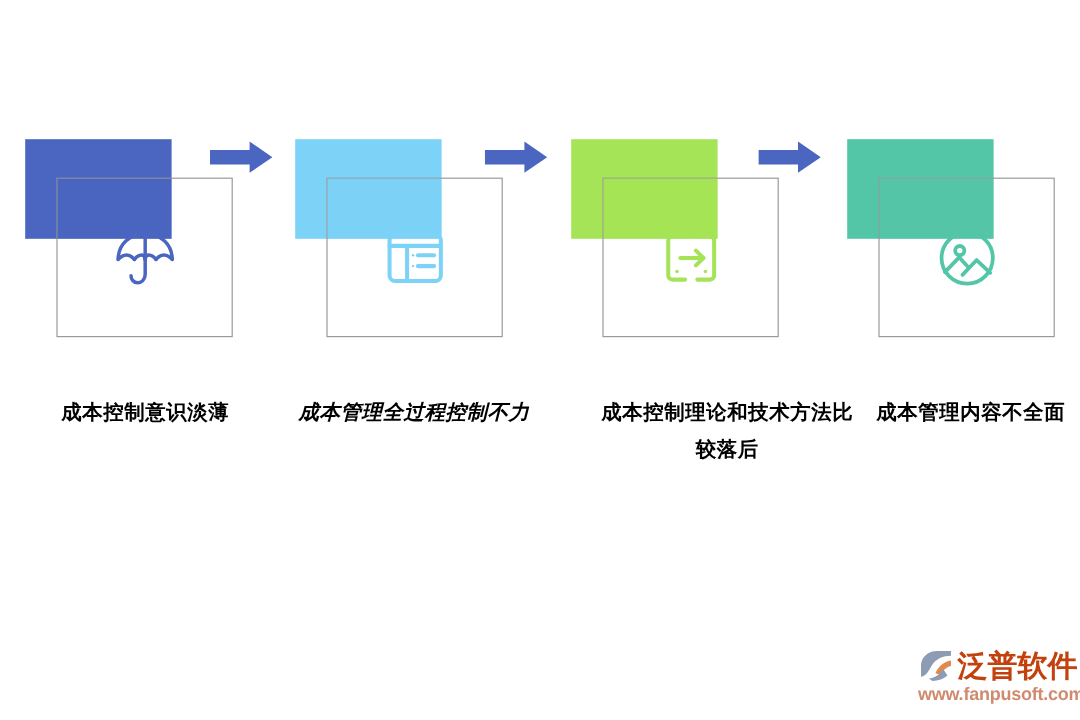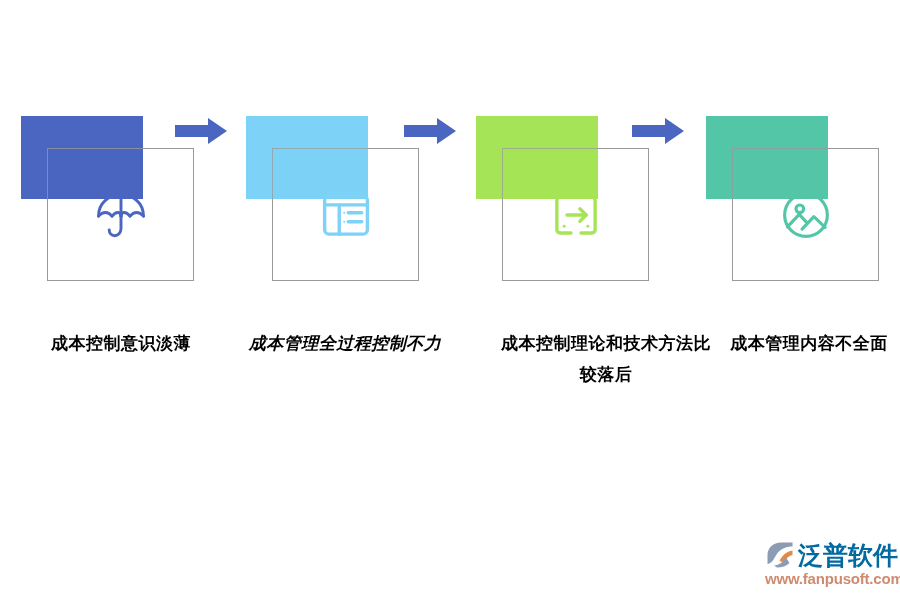--- a/index.html
+++ b/index.html
@@ -129,21 +129,21 @@
     width: 30px;
     height: 28px;
     flex: 0 0 30px;
     margin-right: 3px;
   }
   #watermark .logo-mark svg { width: 30px; height: 28px; display: block; }
   #watermark .logo-text {
     font-family: "Liberation Sans", "DejaVu Sans", sans-serif;
     font-size: 25px;
     font-weight: 700;
-    color: #0369a1;
+    color: #c2410c;
     line-height: 28px;
     letter-spacing: 0px;
     white-space: nowrap;
   }
   #watermark .logo-url {
     font-family: Liberation Sans, sans-serif;
     font-size: 15px;
     font-weight: 700;
     color: #d08a6e;
     line-height: 17px;

